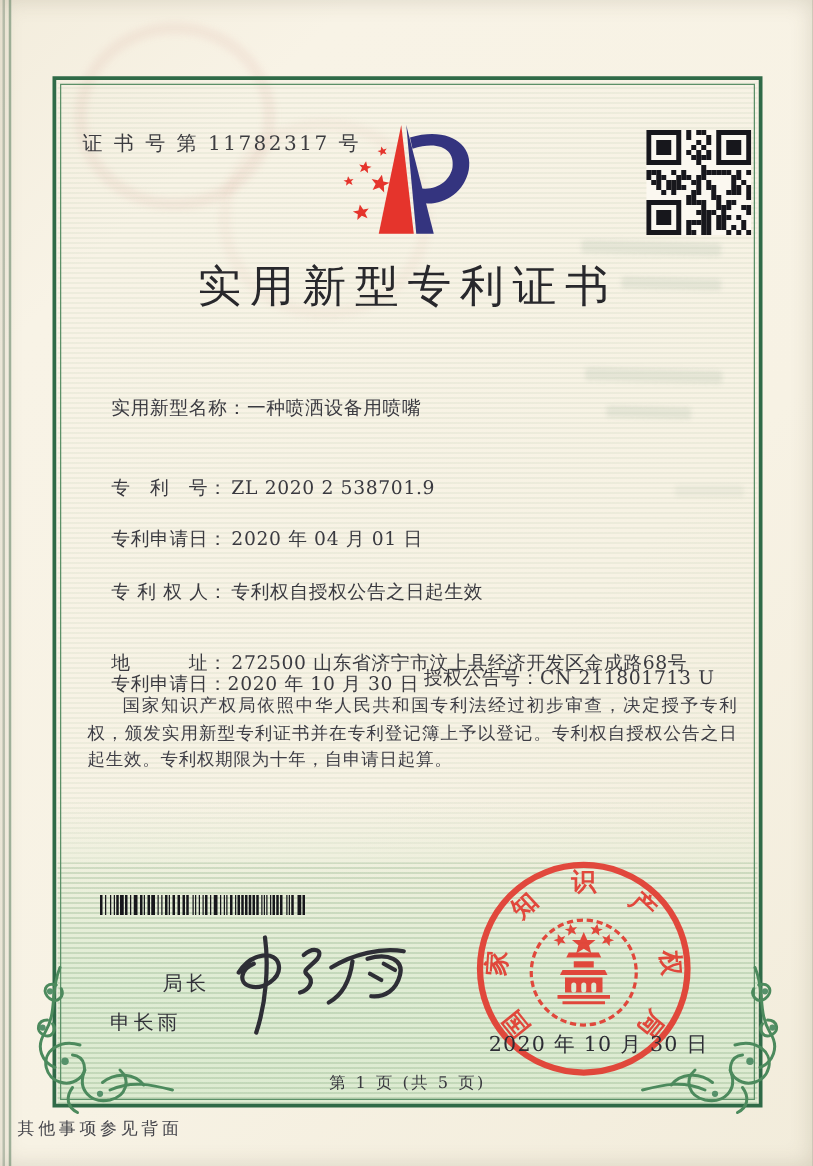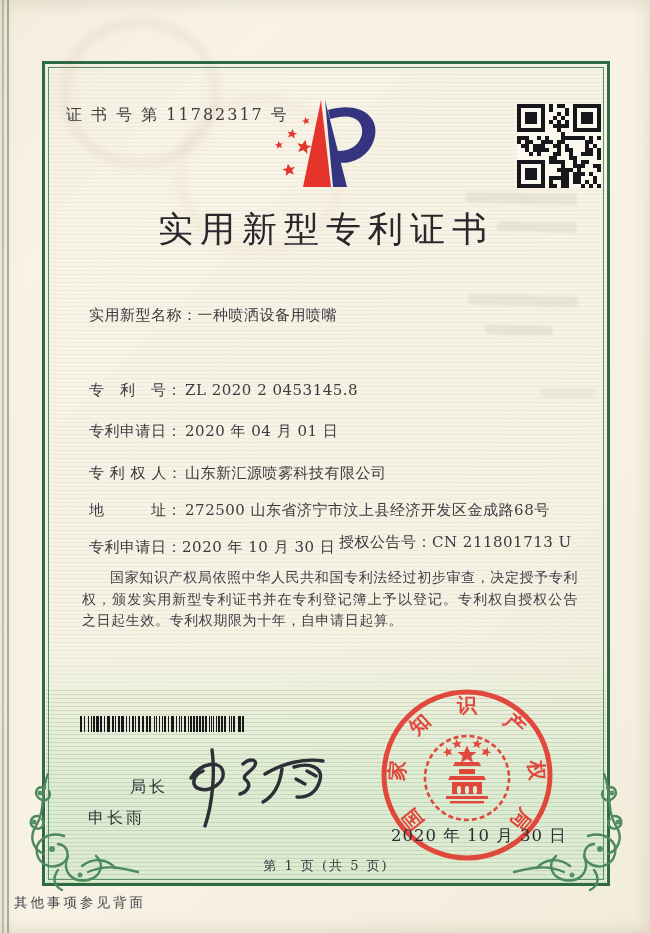--- a/index.html
+++ b/index.html
@@ -26,21 +26,21 @@
   
   .ghost{background:rgba(140,160,140,.16);filter:blur(1.5px);border-radius:3px;}
   .ghost-ring{border-radius:50%;border:9px solid rgba(210,130,115,.10);filter:blur(3px);}
   .cert-number{left:66px;top:105px;font-size:16px;letter-spacing:2px;color:#3c3c40;}
   .title{left:42px;top:206px;width:568px;text-align:center;font-size:35px;letter-spacing:7px;color:#28282c;}
   .field-row{left:68px;width:520px;font-size:15px;color:#3a3a40;letter-spacing:.5px;white-space:pre;}
   .field-label{display:inline-block;min-width:96px;}
   .grant-col2{position:absolute;left:259px;top:13px;white-space:pre;margin-left:12px;}
   .paras{left:66px;top:551px;width:528px;font-size:14px;line-height:21.5px;color:#3e3e46;
     text-align:justify;letter-spacing:.6px;}
-  .paras p{margin:16px;text-indent:2em;}
+  .paras p{margin:4px;text-indent:2em;}
   .signer{left:88px;font-family:"DejaVu Sans","Liberation Sans",sans-serif;font-size:16px;
     letter-spacing:3px;color:#33333a;}
   .seal-date{left:391px;top:825px;font-size:16.5px;letter-spacing:1px;color:#2c2c34;z-index:6;}
   .footer-page{left:42px;top:857px;width:568px;text-align:center;font-size:13px;color:#3a3a40;letter-spacing:2px;z-index:4;}
   .back-note{left:42px;top:894px;width:568px;font-size:13.5px;color:#45454b;letter-spacing:3px;transform:translateX(-28px);}
   svg{display:block;}
   .seal-char{font-size:20px;font-weight:bold;font-family:"DejaVu Serif",serif;fill:#e23b30;}
 </style>
 </head>
 <body>
@@ -252,33 +252,33 @@
       <rect x="56" y="0" width="28" height="28" fill="#17171c"></rect>
       <rect x="60" y="4" width="20" height="20" fill="#fbf8f0"></rect>
       <rect x="64" y="8" width="12" height="12" fill="#17171c"></rect>
       <rect x="0" y="56" width="28" height="28" fill="#17171c"></rect>
       <rect x="4" y="60" width="20" height="20" fill="#fbf8f0"></rect>
       <rect x="8" y="64" width="12" height="12" fill="#17171c"></rect>
     </svg>
 
   <div class="abs title">实用新型专利证书</div>
 
-  <div class="abs field-row" style="top:288px;">
+  <div class="abs field-row" style="top:299px;">
     <span class="field-label">实用新型名称：</span><span>一种喷洒设备用喷嘴</span>
   </div>
   <div class="abs field-row" style="top:363px;">
-    <span class="field-label">专　利　号：</span><span>ZL 2020 2 0453145.8</span>
+    <span class="field-label">专　利　号：</span><span>ZL 2020 2 538701.9</span>
   </div>
   <div class="abs field-row" style="top:404px;">
     <span class="field-label">专利申请日：</span><span>2020 年 04 月 01 日</span>
   </div>
   <div class="abs field-row" style="top:446px;">
-    <span class="field-label">专 利 权 人：</span><span>山东新汇源喷雾科技有限公司</span>
-  </div>
-  <div class="abs field-row" style="top:483px;">
+    <span class="field-label">专 利 权 人：</span><span>专利权自授权公告之日起生效</span>
+  </div>
+  <div class="abs field-row" style="top:503px;">
     <span class="field-label">地　　　址：</span><span>272500 山东省济宁市汶上县经济开发区金成路68号</span>
   </div>
 
   <div class="abs field-row" style="top:520px;">
     <span>专利申请日：</span><span>2020 年 10 月 30 日</span>
     <span class="grant-col2"><span>授权公告号：</span><span>CN 211801713 U</span></span>
   </div>
 
   <div class="abs paras">
     <p>国家知识产权局依照中华人民共和国专利法经过初步审查，决定授予专利权，颁发实用新型专利证书并在专利登记簿上予以登记。专利权自授权公告之日起生效。专利权期限为十年，自申请日起算。</p>

